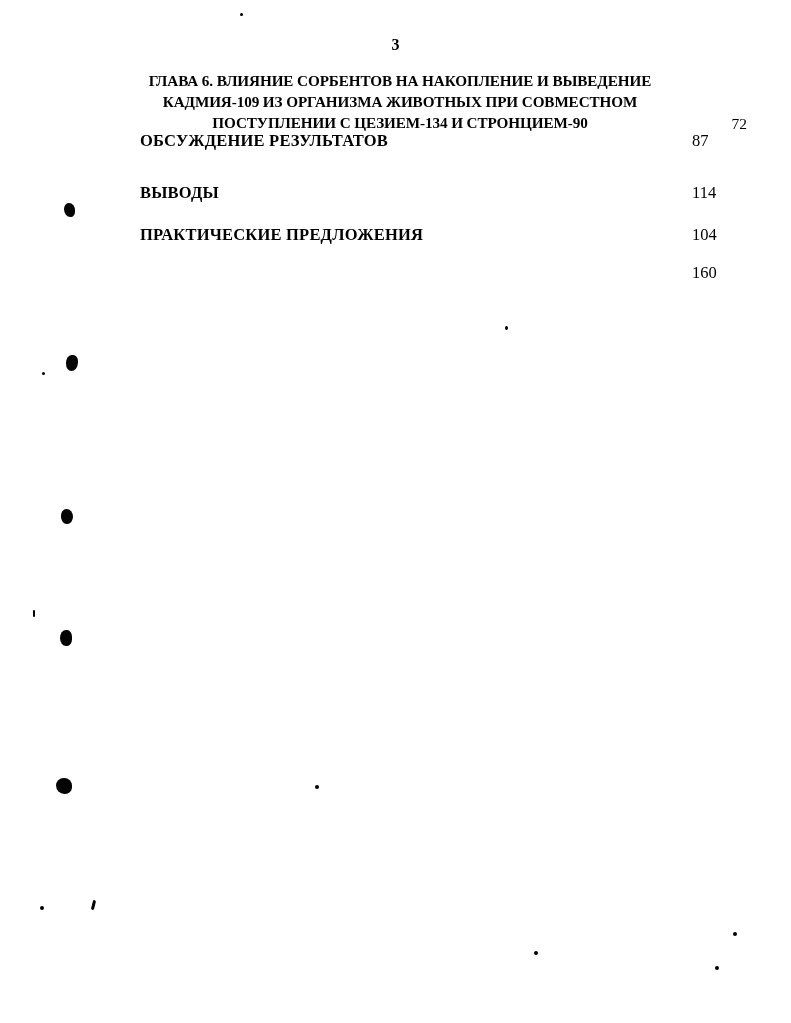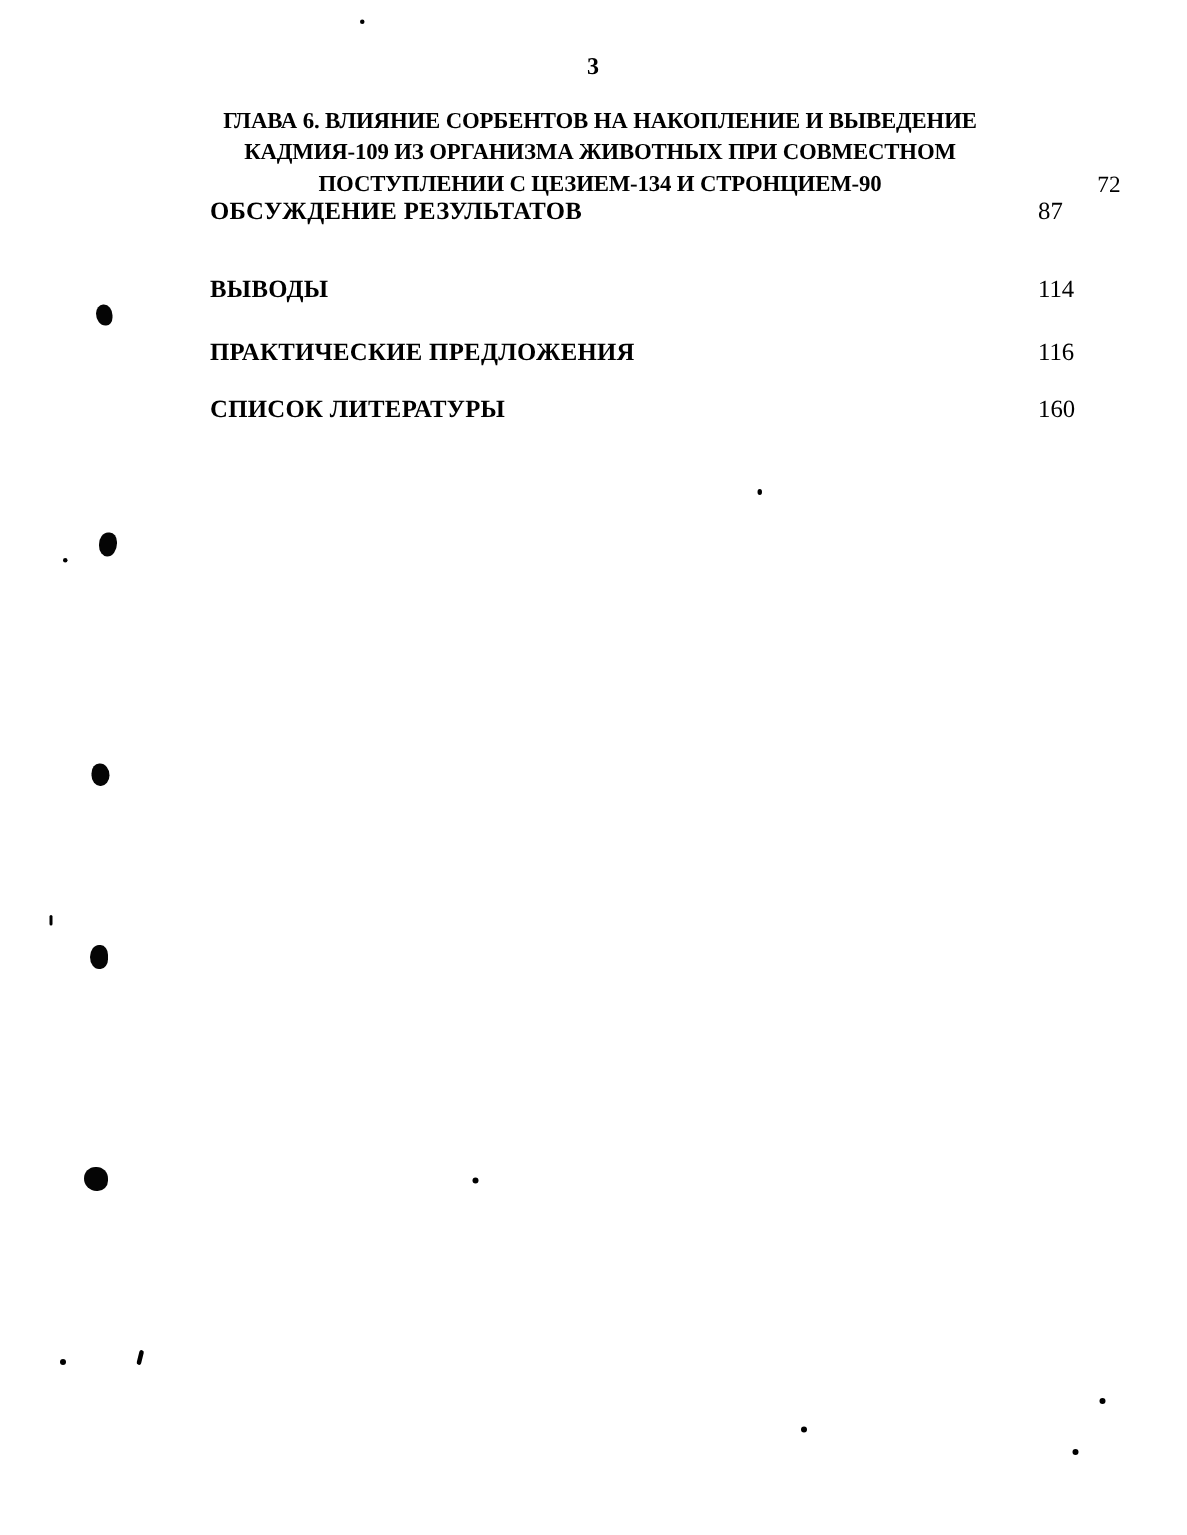--- a/index.html
+++ b/index.html
@@ -118,25 +118,24 @@
       <span class="num">87</span>
     </div>
 
     <div class="entry e1">
       <span class="label">ВЫВОДЫ</span>
       <span class="num">114</span>
     </div>
 
     <div class="entry e2">
       <span class="label">ПРАКТИЧЕСКИЕ ПРЕДЛОЖЕНИЯ</span>
-      <span class="num">116</span>
+      <span class="num">104</span>
     </div>
 
     <div class="entry e3">
-      <span class="label">СПИСОК ЛИТЕРАТУРЫ</span>
       <span class="num">160</span>
     </div>
 
   </div>
 
   <div class="speck" style="left:240px; top:13px; width:3px; height:3px;"></div>
   <div class="blot" style="left:64px; top:203px; width:11px; height:14px; border-radius:45% 55% 40% 60%;"></div>
   <div class="speck" style="left:505px; top:326px; width:3px; height:4px;"></div>
   <div class="blot" style="left:66px; top:355px; width:12px; height:16px; border-radius:50% 40% 55% 45%;"></div>
   <div class="speck" style="left:42px; top:372px; width:3px; height:3px;"></div>

